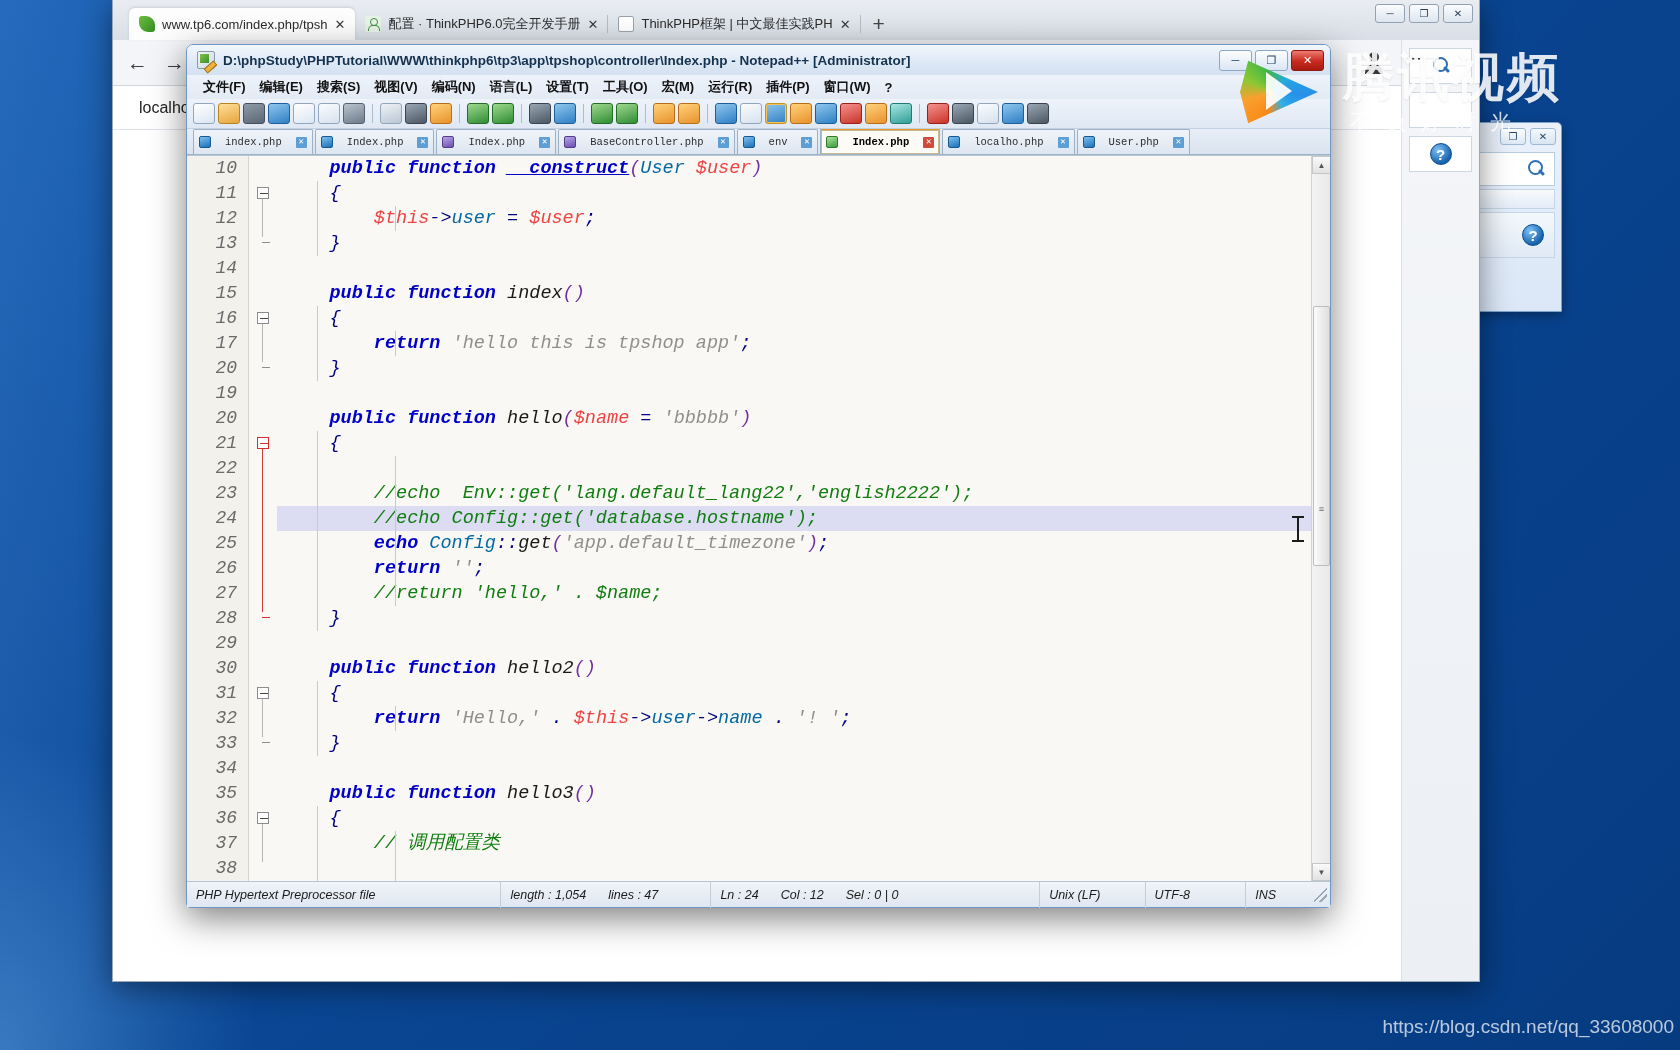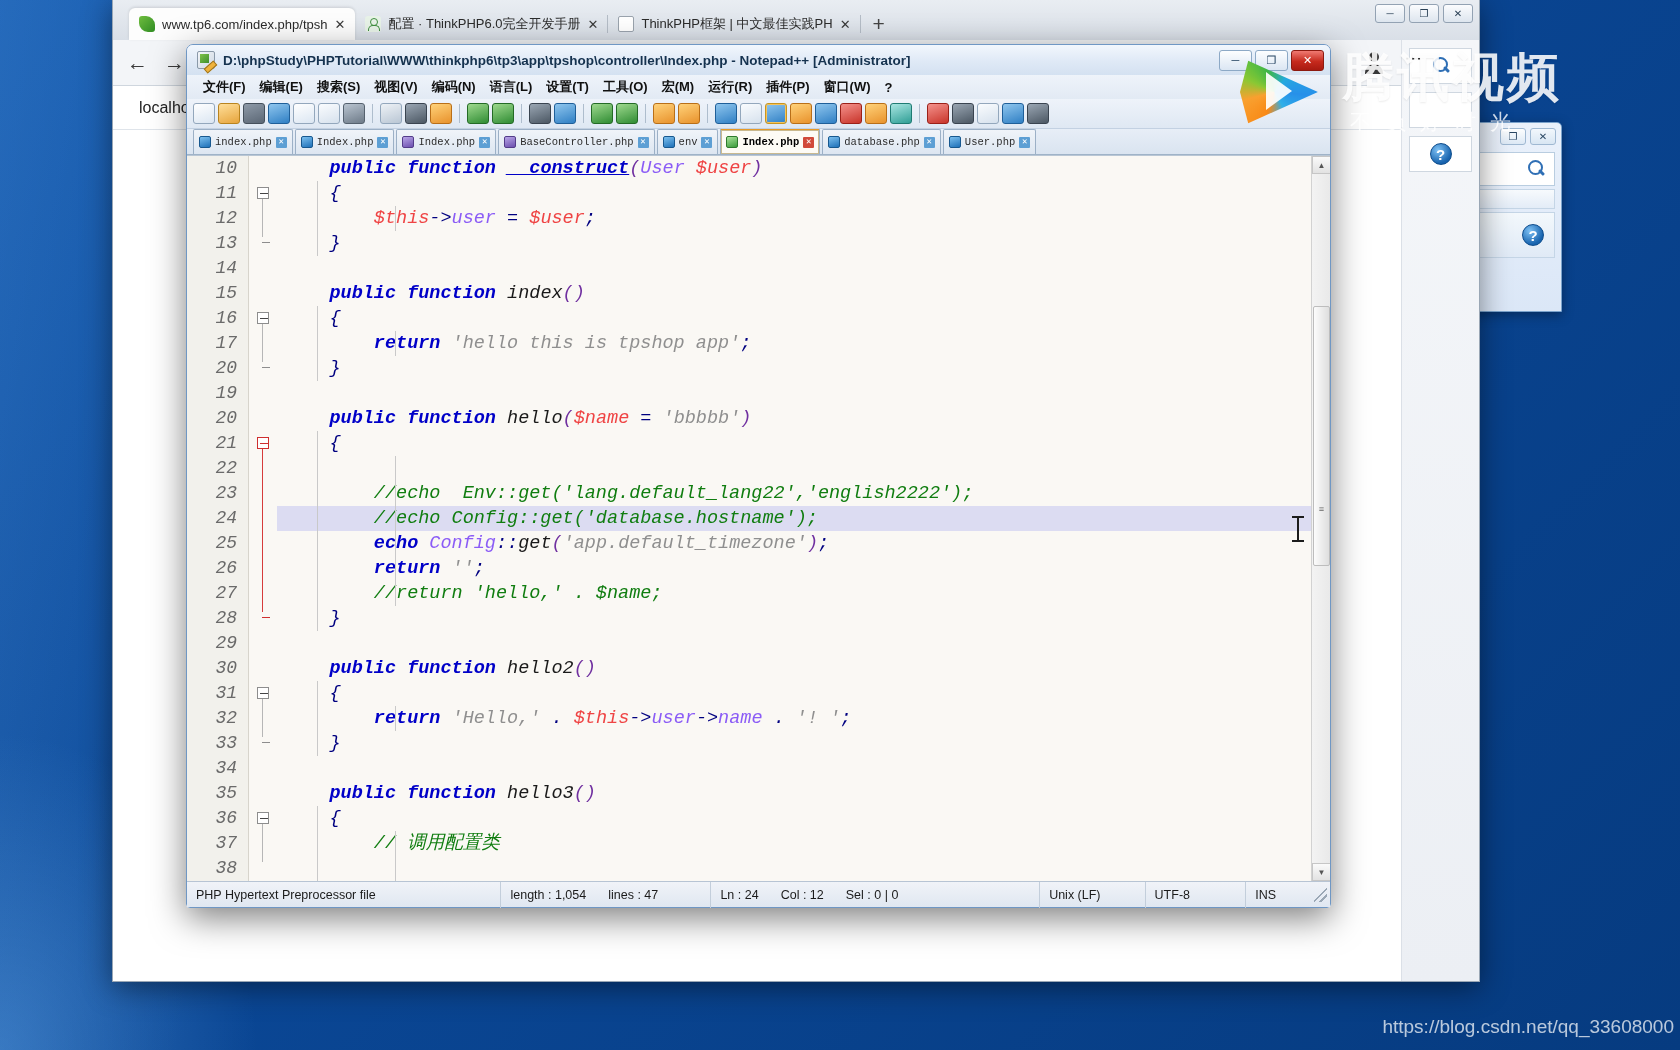--- a/index.html
+++ b/index.html
@@ -252,21 +252,21 @@
   .tb-ico.plain { background: linear-gradient(160deg,#fafcfe,#d6e1ed); }
   .tb-ico.sel { box-shadow: inset 0 0 0 1px #f6c358; border-color:#c89520; }
 
   #npp-tabs {
     height: 26px; display: flex; align-items: flex-end; gap: 2px; padding-left: 6px;
     background: linear-gradient(180deg,#e7eef7,#dae4f0);
     border-bottom: 1px solid #9fb3c8;
     overflow: hidden;
   }
   .ftab {
-    display: flex; align-items: center; gap: 4px;
+    display: flex; align-items: center; gap: 14px;
     height: 22px; padding: 12px 5px;
     font-family: "Liberation Mono", "DejaVu Sans Mono", monospace;
     font-size: 10.5px; color: #2c2c2c;
     background: linear-gradient(180deg,#f0f4f9,#dde6f1);
     border: 1px solid #9cb0c6; border-bottom: none;
     border-radius: 2px 2px 0 0;
     white-space: nowrap;
   }
   .ftab.active {
     background: #fdfbf5; color: #000; font-weight: bold; height: 25px;
@@ -332,21 +332,21 @@
     font-family: "Liberation Mono", "DejaVu Sans Mono", monospace;
     font-size: 18.5px; color: #1a1a1a; padding-left: 8px;
   }
   .code-row.hl { background: #dcdcf2; }
   .indent-guide {
     position: absolute; width: 1px; background: #c9c9c9;
   }
 
   .kw { color: #0000c8; font-weight: bold; }
   .fn { color: #1a1a1a; }
-  .id { color: #8b5cf6; }
+  .id { color: #0369a1; }
   .str { color: #8f8f8f; }
   .cmt { color: #107d10; }
   .op  { color: #000080; }
   .paren { color: #7030a0; }
   .var { color: #ef4444; }
   .ctor { color: #0000c8; font-weight: bold; text-decoration: underline; }
 
   
   #vscroll {
     position: absolute; right: 0; top: 0; bottom: 0; width: 19px;
@@ -383,21 +383,21 @@
 
   
   #npp-status {
     height: 26px; display: flex; align-items: center;
     background: linear-gradient(180deg,#f0f3f8,#e0e7f1);
     border-top: 1px solid #b7c4d4;
     font-size: 12.5px; color: #1b1b1b;
   }
   .st-cell {
     height: 26px; display: flex; align-items: center; padding: 0 9px;
-    border-right: 1px solid #c3cedb; white-space: nowrap;
+    border-right: 1px solid #c3cedb; white-space: nowrap; font-style: italic;
   }
   .st-cell.s1 { width: 330px; }
   .st-cell.s2 { width: 220px; gap: 22px; }
   .st-cell.s3 { width: 345px; gap: 22px; }
   .st-cell.s4 { width: 110px; }
   .st-cell.s5 { width: 105px; }
   .st-cell.s6 { width: 70px; border-right: none; }
   #npp-grip {
     margin-left: auto; width: 14px; height: 14px; margin-right: 3px;
     background:
@@ -619,21 +619,21 @@
       <span>env</span>
       <span class="ftab-x">✕</span>
     </div>
     <div class="ftab active">
       <span class="ftab-ico green"></span>
       <span>Index.php</span>
       <span class="ftab-x">✕</span>
     </div>
     <div class="ftab">
       <span class="ftab-ico"></span>
-      <span>database.php</span>
+      <span>localho.php</span>
       <span class="ftab-x">✕</span>
     </div>
     <div class="ftab">
       <span class="ftab-ico"></span>
       <span>User.php</span>
       <span class="ftab-x">✕</span>
     </div>
   </div>
 
   <div id="editor-wrap">

